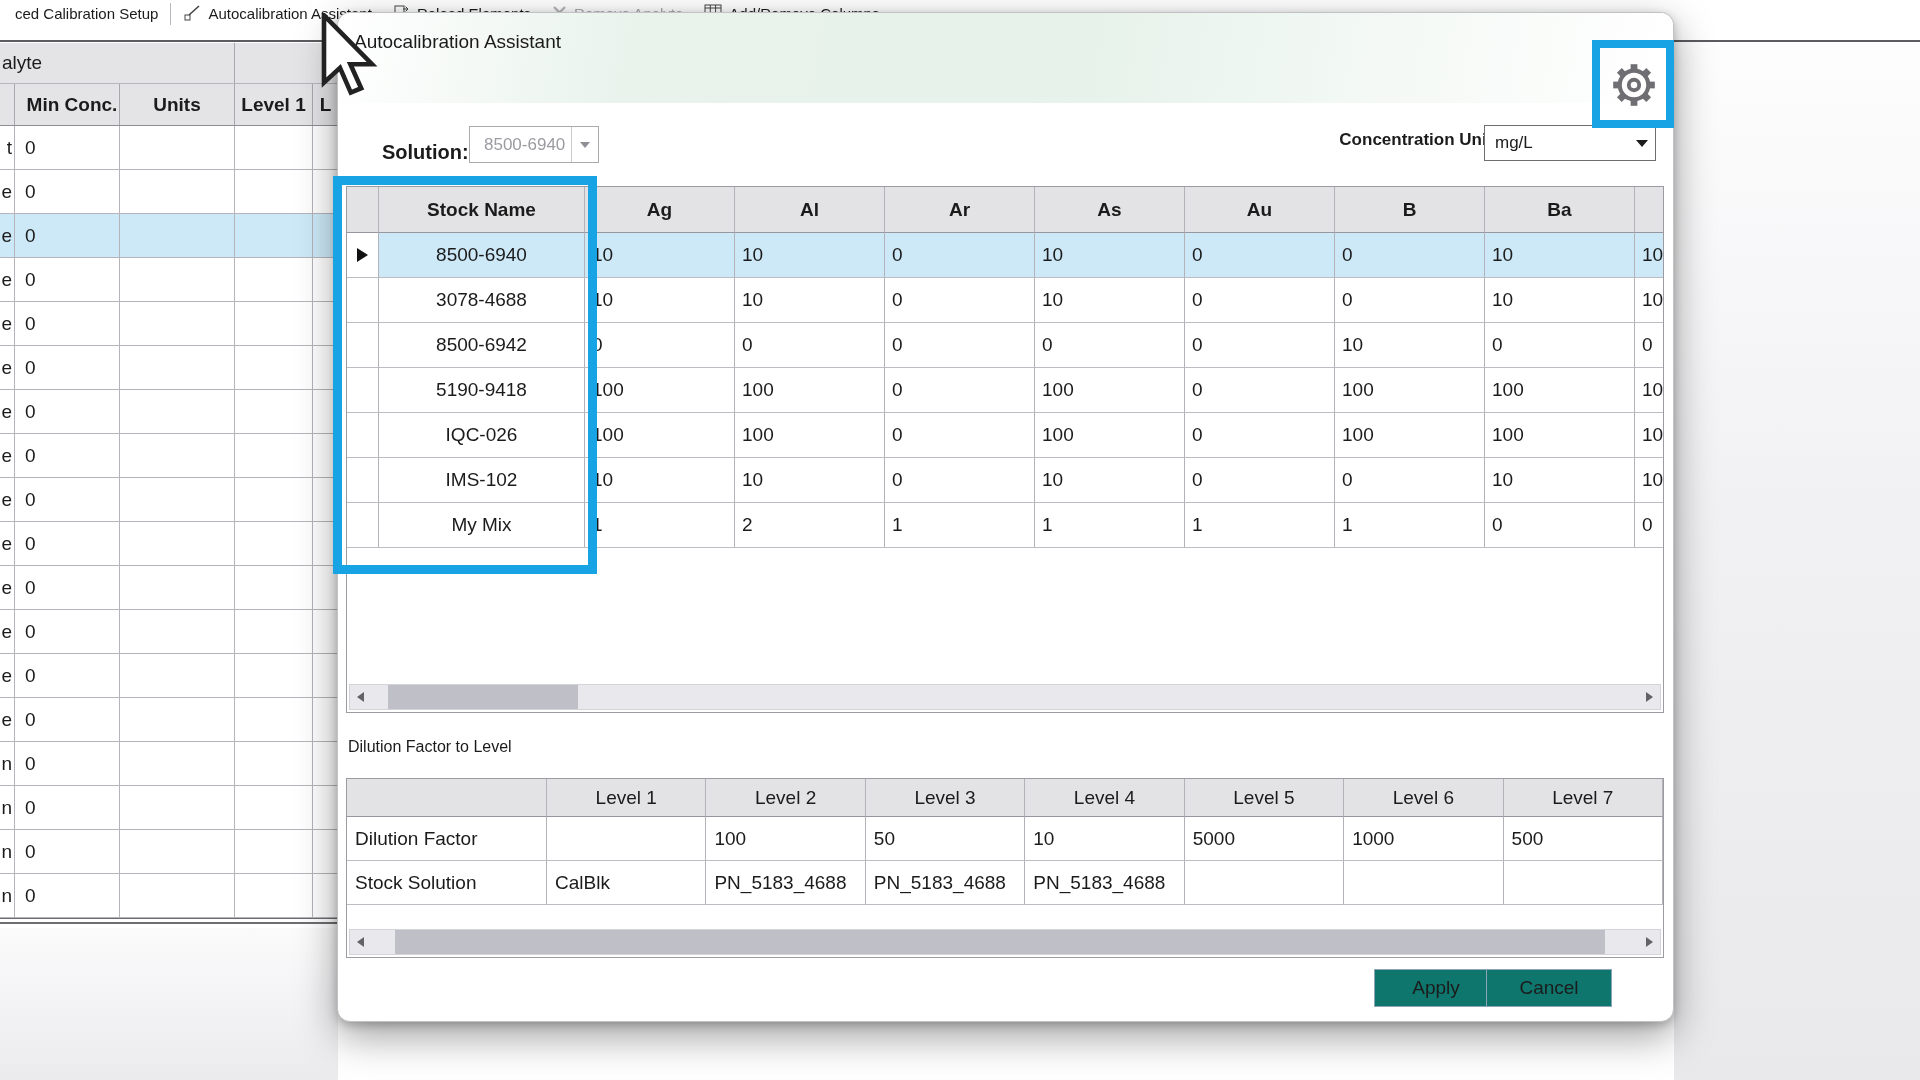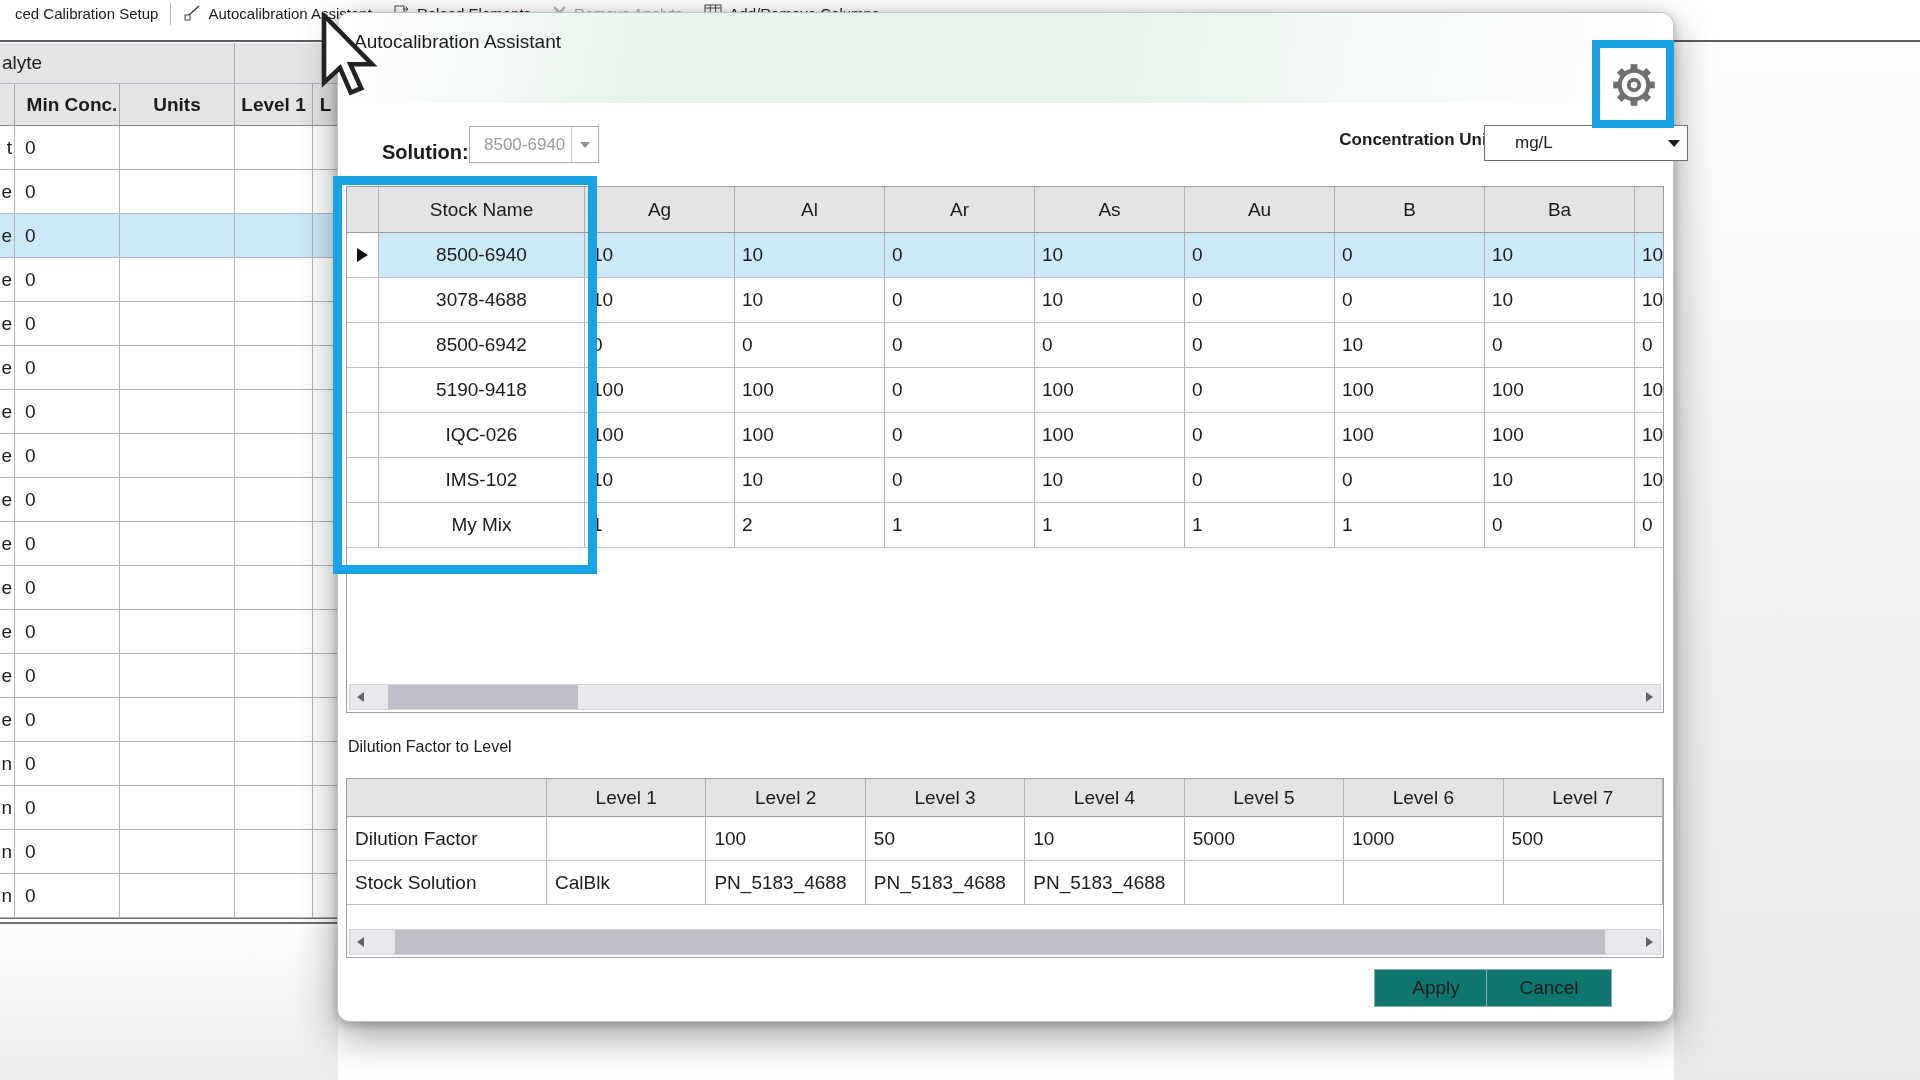--- a/index.html
+++ b/index.html
@@ -45,36 +45,36 @@
 
   .gear-btn { position:absolute; left:1263px; top:36px; width:66px; height:72px; display:flex; align-items:center; justify-content:center; background:transparent; }
 
   .sol-label { position:absolute; left:27px; top:128px; font-size:20px; font-weight:bold;margin-left:17px; }
   .sol-dd { position:absolute; left:131px; top:113px; width:130px; height:37px; border:1px solid #aaaaaf; background:#fff; display:flex; }
   .sol-val { flex:1; font-size:17px; color:#9b9ba1; display:flex; align-items:center; padding-left:14px; }
   .sol-arrow { width:27px; border-left:1px solid #c9c9ce; display:flex; align-items:center; justify-content:center; }
   .tri-down-sm { width:0; height:0; border-left:5px solid transparent; border-right:5px solid transparent; border-top:6px solid #8f8f95; }
 
   .conc-label { position:absolute; left:830px; top:117px; width:330px; text-align:right; font-size:17px; font-weight:bold; }
-  .conc-dd { position:absolute; left:1146px; top:112px; width:204px; height:36px; border:1px solid #6f6f73; background:#fff;
-             display:flex; align-items:center; font-size:17px;padding-left:20px; }
+  .conc-dd { position:absolute; left:1146px; top:112px; width:172px; height:36px; border:1px solid #6f6f73; background:#fff;
+             display:flex; align-items:center; font-size:17px; }
   .conc-val { flex:1; padding-left:10px; }
   .conc-arrow { width:26px; display:flex; align-items:center; justify-content:center; }
   .tri-down-dk { width:0; height:0; border-left:6px solid transparent; border-right:6px solid transparent; border-top:7px solid #1b1b1b; }
 
   
   .grid-box { position:absolute; border:1px solid #9b9ba1; background:#fff; overflow:hidden; }
   .stock-box { left:8px; top:173px; width:1318px; height:527px; }
   .dil-box   { left:8px; top:765px; width:1318px; height:180px; }
 
   .srow { display:grid; grid-template-columns:32px 206px repeat(8,150px); }
   .srow.head { height:46px; }
   .srow.body { height:45px; }
   .srow > div { border-right:1px solid #b2b2b8; border-bottom:1px solid #bcbcc2; font-size:19px; overflow:hidden; white-space:nowrap; }
-  .srow.head > div { background:#e3e3e5; display:flex; align-items:center; justify-content:center; border-bottom:1px solid #97979f; }
+  .srow.head > div { background:#e3e3e5; display:flex; align-items:center; justify-content:center; border-bottom:1px solid #97979f;font-weight:bold; }
   .srow.body > div { display:flex; align-items:center; padding-left:7px; background:#fff; }
   .srow.body > .sel { padding-left:0; justify-content:center; background:#fff; }
   .srow.body > .sname { justify-content:center; padding-left:0; }
   .srow.body.selected > div { background:#cde9f8; }
   .srow.body.selected > .sel { background:#fff; }
   .sel-tri { width:0; height:0; border-top:7px solid transparent; border-bottom:7px solid transparent; border-left:11px solid #111; }
 
   .drow { display:grid; grid-template-columns:200px repeat(7,1fr); }
   .drow.head { height:38px; }
   .drow.body { height:44px; }

